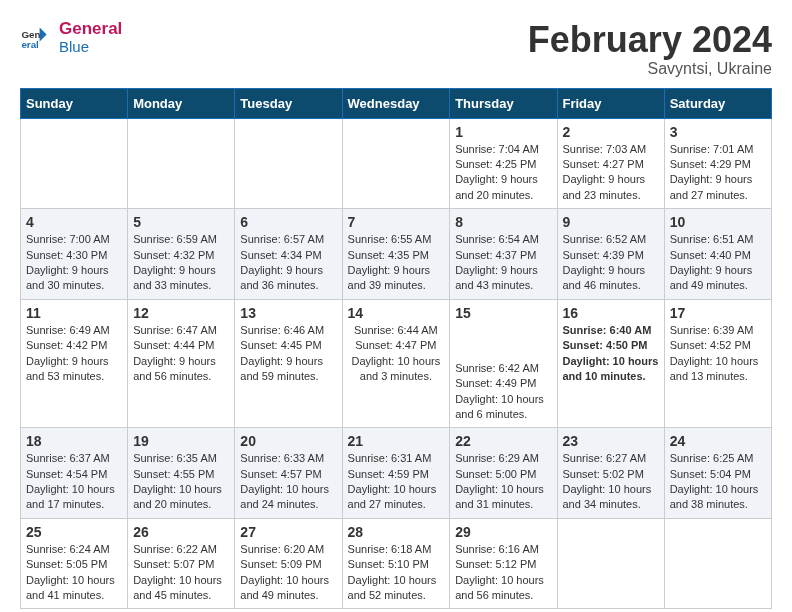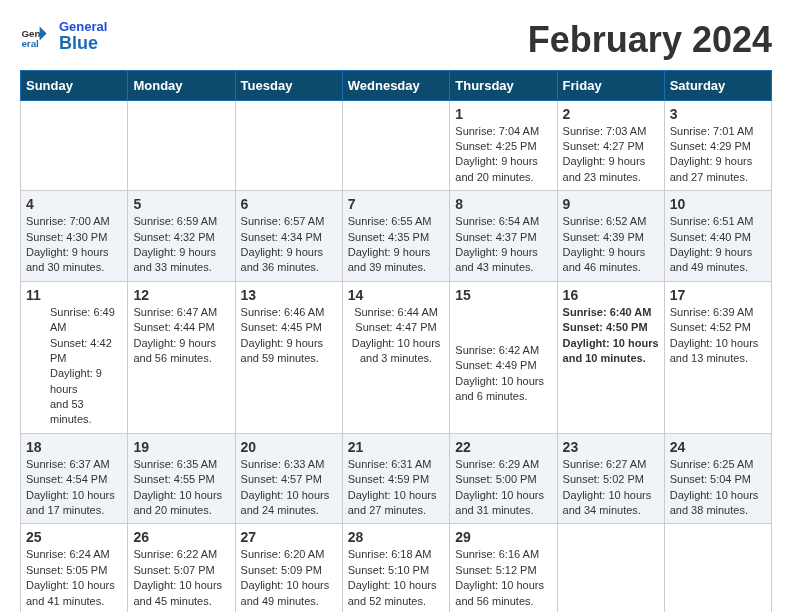--- a/index.html
+++ b/index.html
@@ -85,26 +85,27 @@
 <body>
 
 <div class="header-section">
   <div class="logo">
     <svg class="logo-icon" viewBox="0 0 40 40">
       <text x="2" y="20" font-size="14" font-weight="bold" fill="#333">Gen</text>
       <text x="2" y="34" font-size="14" font-weight="bold" fill="#1a6db5">eral</text>
       <polygon points="28,5 38,15 28,25" fill="#1a6db5"></polygon>
     </svg>
     <div>
-      <div style="font-size:13px;font-weight:bold;color:#1d4ed8;line-height:1.1;">General</div>
-      <div style="font-size:18px;font-weight:bold;color:#1a6db5;line-height:1.1;">Blue</div>
+      <div style="font-size:17px;font-weight:bold;color:#be185d;line-height:1.1;">General</div>
+      <div style="font-size:15px;font-weight:normal;color:#1a6db5;line-height:1.1;">Blue</div>
     </div>
   </div>
   <div class="title-section">
     <div class="main-title">February 2024</div>
+    <div class="subtitle">Savyntsi, Ukraine</div>
   </div>
 </div>
 
 <table>
   <thead>
     <tr>
     <th>Sunday</th>
         <th>Monday</th>
         <th>Tuesday</th>
         <th>Wednesday</th>
@@ -188,21 +189,21 @@
           <span class="day-number">10</span>
           <div class="day-info" style="white-space: pre-line;">Sunrise: 6:51 AM
 Sunset: 4:40 PM
 Daylight: 9 hours
 and 49 minutes.</div>
         </td>
       </tr>
       <tr>
         <td>
           <span class="day-number">11</span>
-          <div class="day-info" style="white-space: pre-line; margin-left: 24px;">Sunrise: 6:49 AM
+          <div class="day-info" style="white-space: pre-line;">Sunrise: 6:49 AM
 Sunset: 4:42 PM
 Daylight: 9 hours
 and 53 minutes.</div>
         </td>
         <td>
           <span class="day-number">12</span>
           <div class="day-info" style="white-space: pre-line;">Sunrise: 6:47 AM
 Sunset: 4:44 PM
 Daylight: 9 hours
 and 56 minutes.</div>

